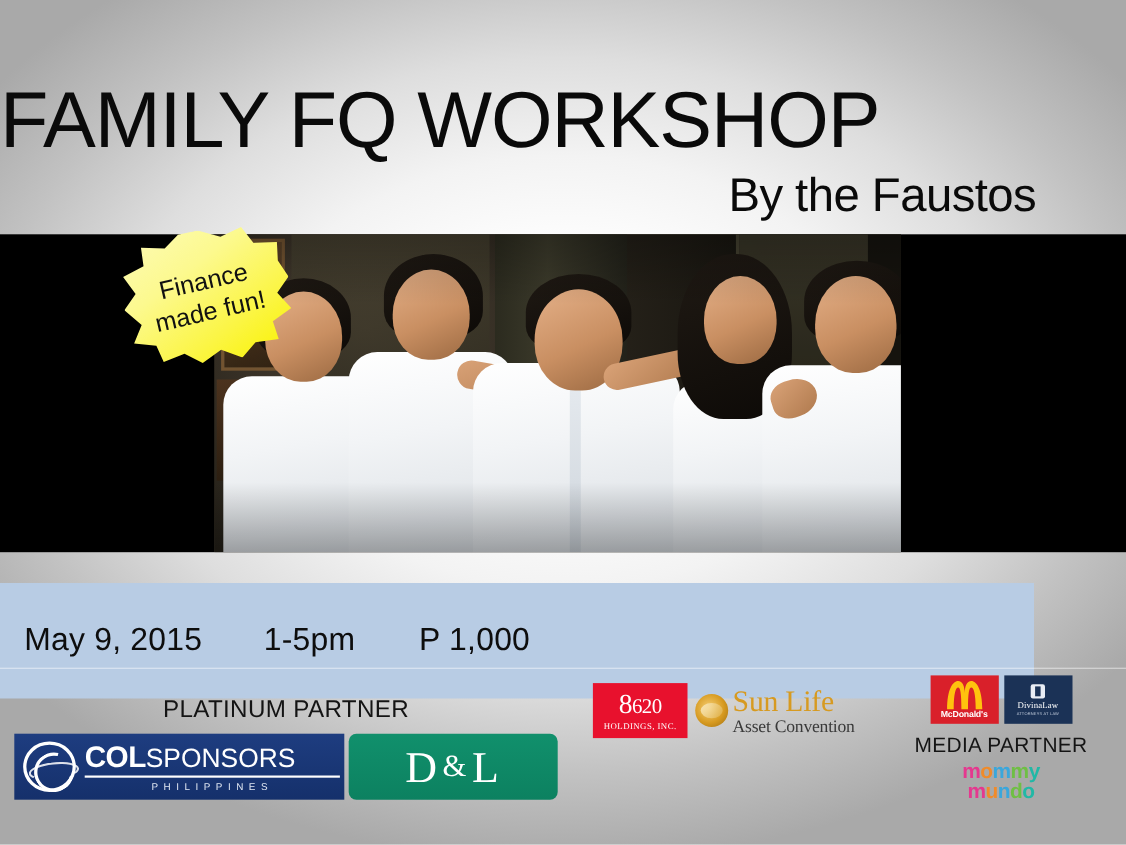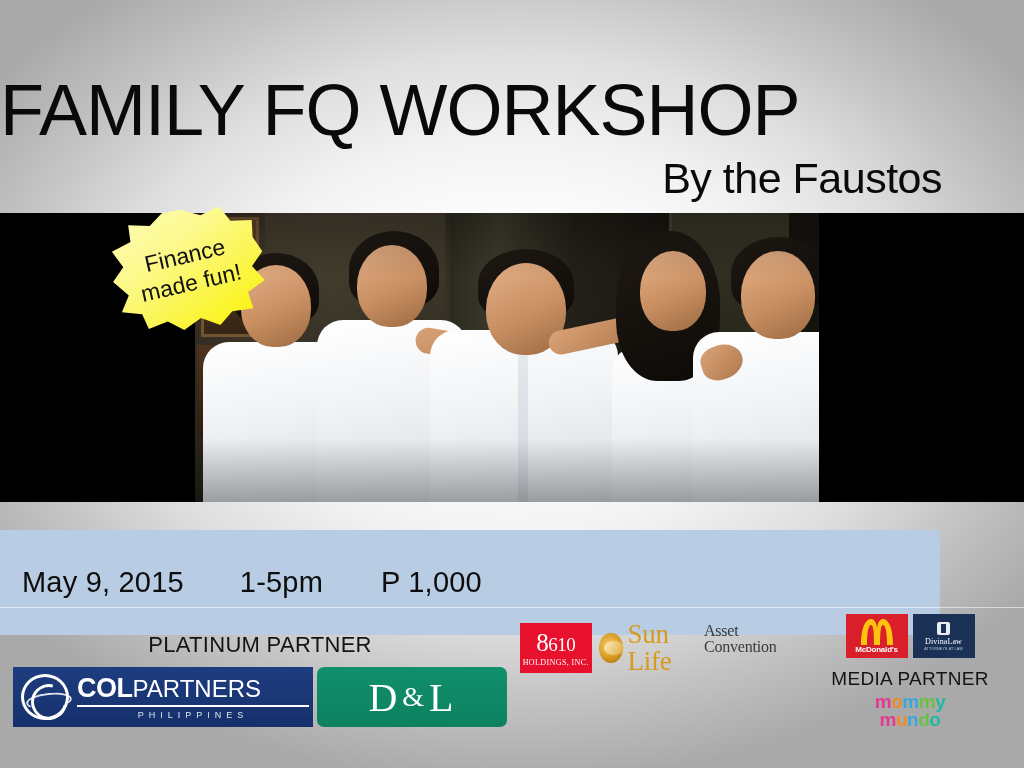--- a/index.html
+++ b/index.html
@@ -292,21 +292,21 @@
     width:30px; height:30px; border-radius:50%; margin-right:4px;
     background:radial-gradient(circle at 42% 42%, #f6d076 0%, #d79a20 55%, #9c6c10 100%);
     position:relative;
   }
   .sun-mark:after {
     content:""; position:absolute; left:5px; top:8px;
     width:20px; height:14px; border-radius:50% 50% 50% 50%;
     background:linear-gradient(120deg,#fff6d8,#e0b24a);
     opacity:.75;
   }
-  .sun-txt { display:flex; flex-direction:row; line-height:1; }
+  .sun-txt { display:flex; flex-direction:column; line-height:1; }
   .sun-l1 {
     font-family:"Liberation Serif", serif;
     font-size:27px; color:#d79a20; letter-spacing:-.2px;
   }
   .sun-l2 {
     font-family:"Liberation Serif", serif;
     font-size:16px; color:#3a3a3a; margin-top:2px; letter-spacing:-.2px;
   }
 
   
@@ -430,38 +430,38 @@
   <div class="sponsors">
     <div class="sep-line"></div>
 
     <div class="col-platinum">
       <div class="sp-heading" style="margin-top:25px;">PLATINUM PARTNER</div>
       <div class="logo-row" style="margin-top:9px;">
         <div class="logo-col">
           <div class="col-mark"></div>
           <div class="col-txt">
             <div class="col-line1">
-              <span>COL</span><span class="thin">PARTNERS</span>
+              <span>COL</span><span class="thin">SPONSORS</span>
             </div>
             <div class="col-rule"></div>
             <div class="col-line2">PHILIPPINES</div>
           </div>
         </div>
         <div class="logo-dl">
           <span>D</span>
           <span class="amp">&amp;</span>
           <span>L</span>
         </div>
       </div>
     </div>
 
     <div class="col-gold">
       <div class="logo-row" style="margin-top:14px;">
         <div class="logo-8990">
-          <div class="l8990-top"><span>8</span><span class="sm">610</span></div>
+          <div class="l8990-top"><span>8</span><span class="sm">620</span></div>
           <div class="l8990-bot">HOLDINGS, INC.</div>
         </div>
         <div class="logo-sunlife">
           <div class="sun-mark"></div>
           <div class="sun-txt">
             <div class="sun-l1">Sun Life</div>
             <div class="sun-l2">Asset Convention</div>
           </div>
         </div>
       </div>

